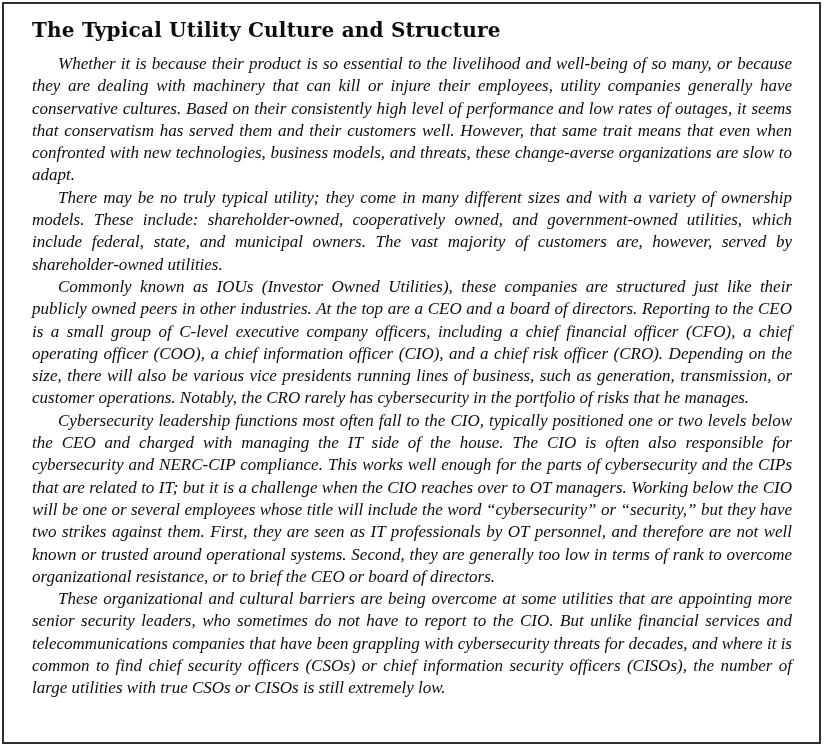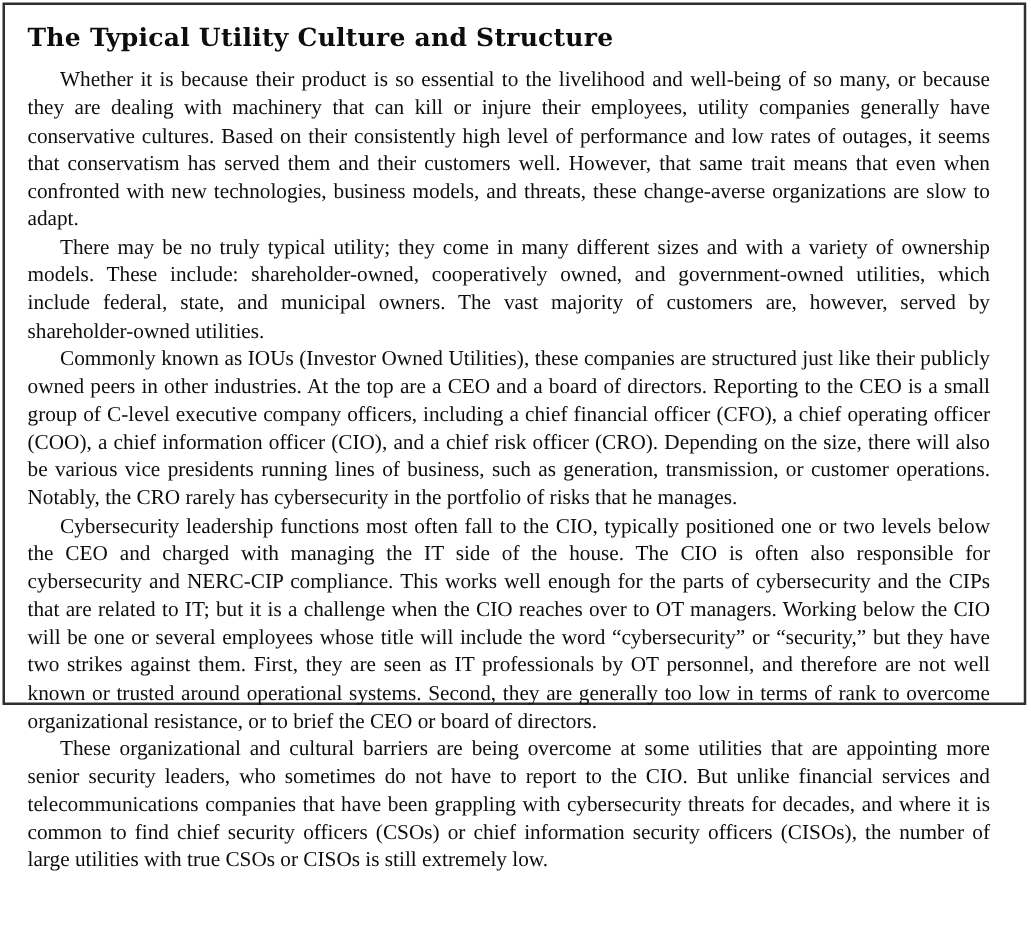--- a/index.html
+++ b/index.html
@@ -8,43 +8,44 @@
     width: 825px;
     height: 754px;
     background: #ffffff;
     overflow: hidden;
   }
   .page {
     position: absolute;
     top: 2px;
     left: 2px;
     width: 819px;
-    height: 562px;
+    height: 742px;
     box-sizing: border-box;
     border: 2px solid var(--border, #2f2f2f);
     background: var(--background, #ffffff);
     color: var(--text, #0d0d0d);
-    padding: 14px 27px 0 18px;
+    padding: 14px 27px 0 28px;
   }
   .page-title {
     font-family: "DejaVu Serif", "Liberation Serif", serif;
     font-size: 20px;
     font-weight: bold;
     letter-spacing: 0.2px;
     margin: 0 0 11px 0;
     color: var(--text, #0d0d0d);
   }
   .body-text p {
     font-family: "Liberation Serif", serif;
     font-size: 17px;
     line-height: 22.3px;
     margin: 0;
     text-align: justify;
     text-indent: 26px;
     color: var(--text, #0d0d0d);
+    font-style: italic;
   }
 </style>
 </head>
 <body>
 
 <div class="page">
   <h1 class="page-title">The Typical Utility Culture and Structure</h1>
   <div class="body-text">
     <p>Whether it is because their product is so essential to the livelihood and well-being of so many, or because they are dealing with machinery that can kill or injure their employees, utility companies generally have conservative cultures. Based on their consistently high level of performance and low rates of outages, it seems that conservatism has served them and their customers well. However, that same trait means that even when confronted with new technologies, business models, and threats, these change-averse organizations are slow to adapt.</p>
     <p>There may be no truly typical utility; they come in many different sizes and with a variety of ownership models. These include: shareholder-owned, cooperatively owned, and government-owned utilities, which include federal, state, and municipal owners. The vast majority of customers are, however, served by shareholder-owned utilities.</p>

